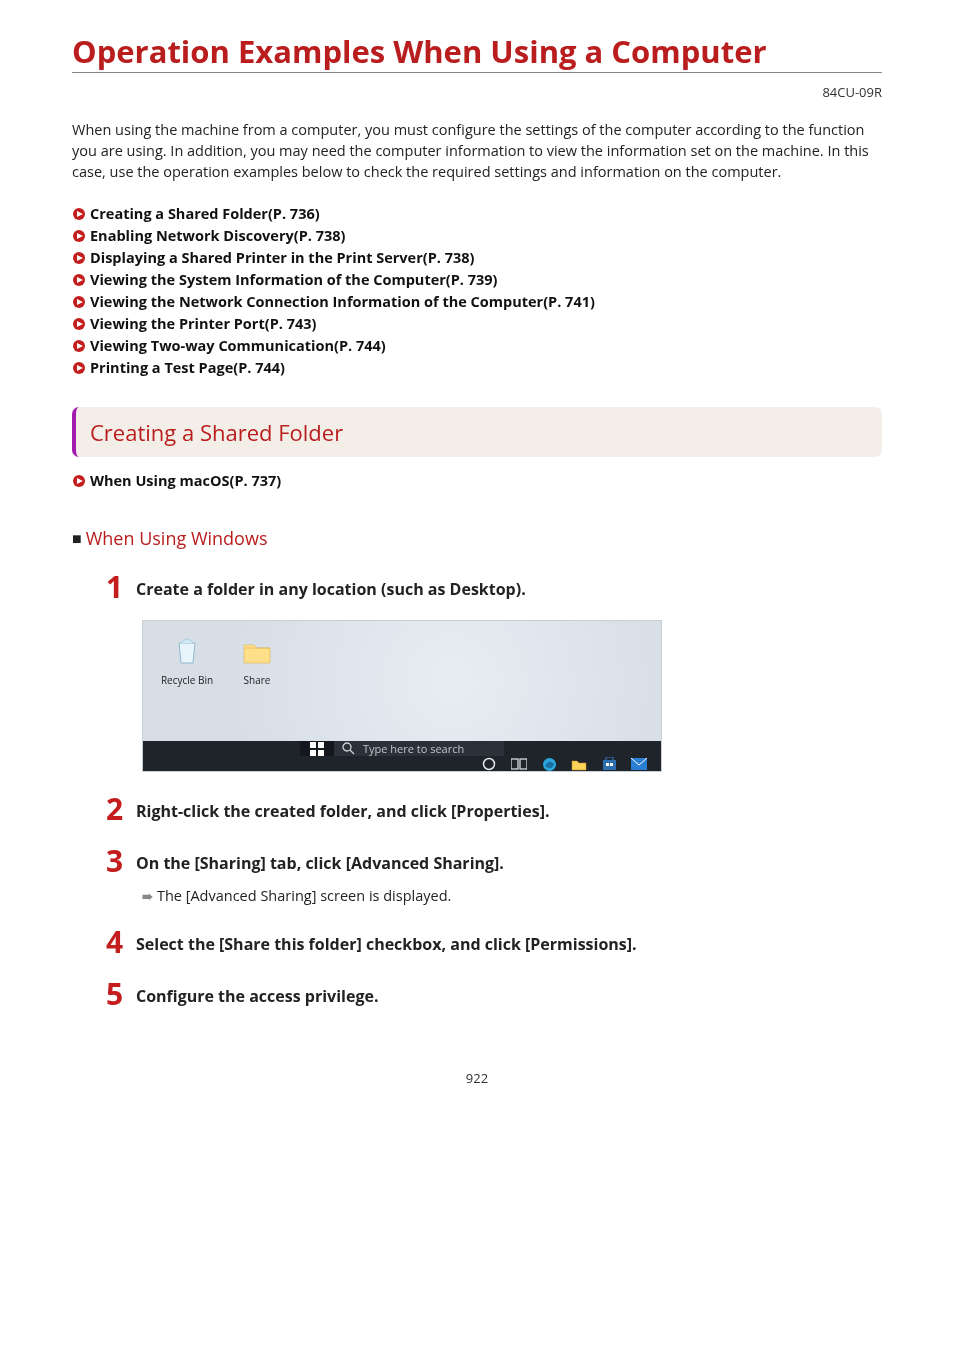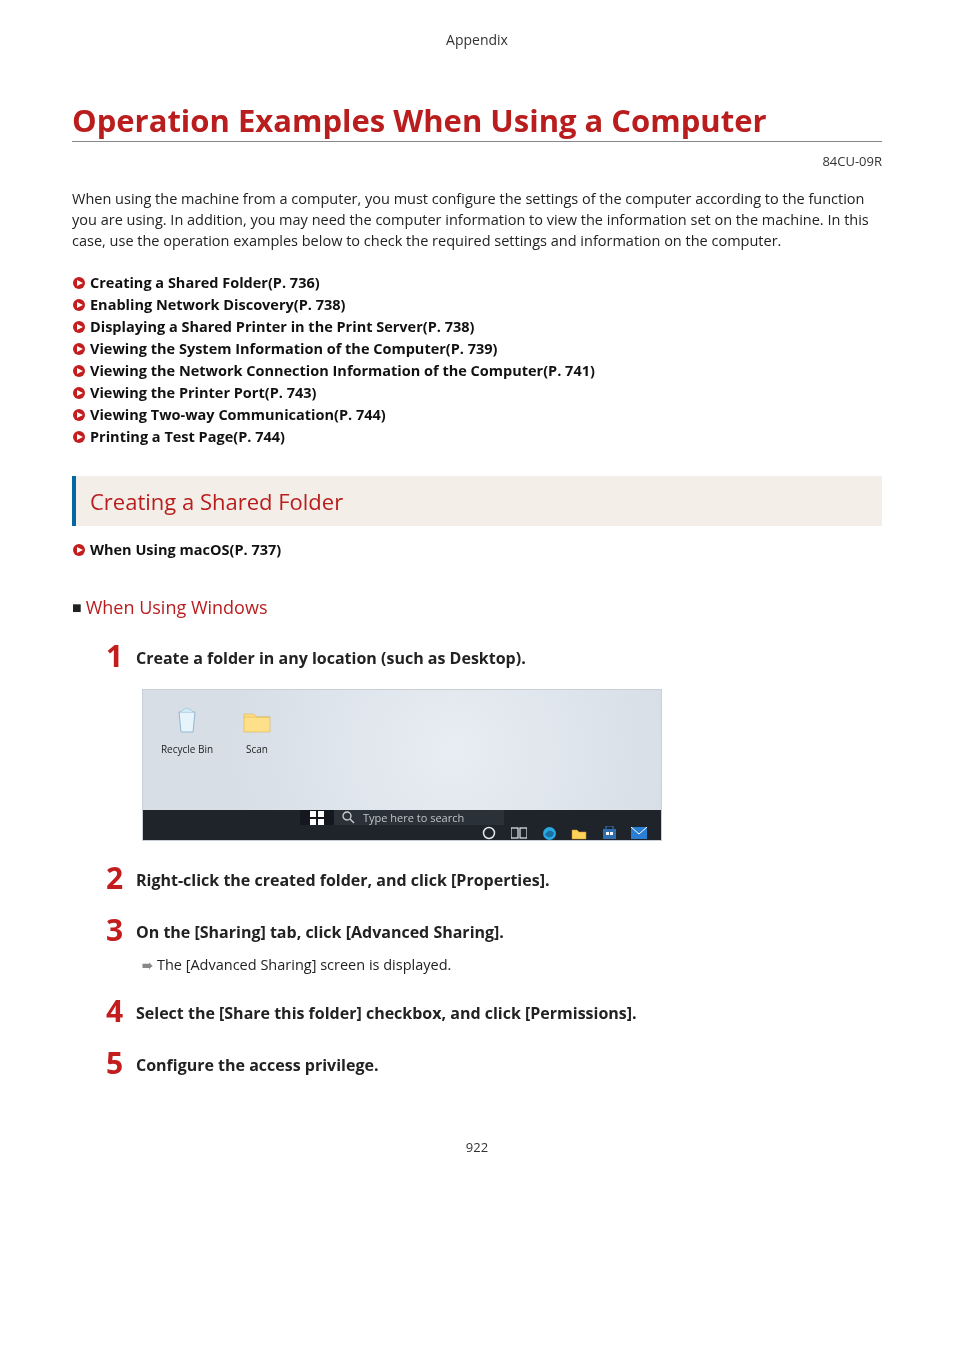--- a/index.html
+++ b/index.html
@@ -7,21 +7,21 @@
   .page { width: 954px; padding: 30px 72px 40px 72px; }
   .header-section { text-align: center; font-size: 14px; color: #333; margin-bottom: 50px; }
   .main-title { color: #b91d1d; font-size: 31px; font-weight: 700; border-bottom: 1px solid #888; padding-bottom: 0; margin-bottom: 10px; }
   .doc-code { text-align: right; font-size: 13px; color: #333; margin-bottom: 18px; }
   .intro { font-size: 14.5px; line-height: 1.45; color: #222; margin-bottom: 22px; }
   .link-list { margin-bottom: 30px; }
   .link-item { display: flex; align-items: center; margin: 3px 0; }
   .bullet-icon { flex: 0 0 auto; margin-right: 4px; display: inline-flex; }
   .bullet-icon svg { display: block; }
   .link-text { font-weight: 700; font-size: 14.5px; color: #111; }
-  .section-heading-box { background: #f3eee8; border-left: 4px solid #0369a1; padding: 10px 14px; margin: 24px 0 14px 0; }
+  .section-heading-box { background: #f3eee8; border-left: 4px solid #a21caf; padding: 10px 14px; margin: 24px 0 14px 0; border-radius: 7px; }
   .section-heading-box .h { color: #b91d1d; font-size: 22px; font-weight: 400; }
   .sub-h3 { color: #b91d1d; font-size: 18px; margin: 36px 0 22px 0; display: flex; align-items: center; }
   .sub-h3 .square { color: #222; margin-right: 4px; font-size: 16px; }
   .step { display:flex; align-items:flex-start; margin: 22px 0 10px 34px; }
   .step-num { color:#c41d1d; font-size:30px; font-weight:700; line-height:1; width:30px; flex:0 0 30px; }
   .step-text { font-weight:700; font-size:16px; padding-top:6px; }
   .step-note { margin-left: 70px; font-size:14.5px; display:flex; align-items:center; color:#222; margin-top:6px;}
   .arrow-icon { color:#888; margin-right:6px; letter-spacing:-2px; font-weight:bold; font-size:13px; }
 
   
@@ -40,21 +40,20 @@
   .tb-right { margin-left:auto; display:flex; align-items:center; gap:14px; padding-right:14px; }
   .tb-right .ti { width:16px; height:16px; display:flex; align-items:center; justify-content:center; }
 
   .page-number { text-align:center; font-size:13px; color:#333; margin-top:60px; }
 </style>
 </head>
 <body>
 
 <div class="page">
 
-  <div class="header-section">Appendix</div>
 
   <h1 class="main-title">Operation Examples When Using a Computer</h1>
 
   <div class="doc-code">84CU-09R</div>
 
   <p class="intro">When using the machine from a computer, you must configure the settings of the computer according to the function you are using. In addition, you may need the computer information to view the information set on the machine. In this case, use the operation examples below to check the required settings and information on the computer.</p>
 
   <div class="link-list">
     <div class="link-item">
       <span class="bullet-icon">
@@ -167,21 +166,21 @@
         </div>
         <div class="lbl">Recycle Bin</div>
       </div>
       <div class="dicon scan">
         <div class="ico-box">
           <svg width="30" height="26">
               <path d="M2 6 h10 l3 3 h13 v15 h-26 z" fill="#ffe08a" stroke="#d6a93a" stroke-width="0.5"></path>
               <path d="M2 9 h26" stroke="#d6a93a" stroke-width="0.5"></path>
             </svg>
         </div>
-        <div class="lbl">Scan</div>
+        <div class="lbl">Share</div>
       </div>
     </div>
     <div class="taskbar">
       <div class="tb-left">
         <div class="tb-start">
           <svg width="14" height="14">
               <rect x="0" y="0" width="6" height="6" fill="#fff"></rect>
               <rect x="8" y="0" width="6" height="6" fill="#fff"></rect>
               <rect x="0" y="8" width="6" height="6" fill="#fff"></rect>
               <rect x="8" y="8" width="6" height="6" fill="#fff"></rect>

